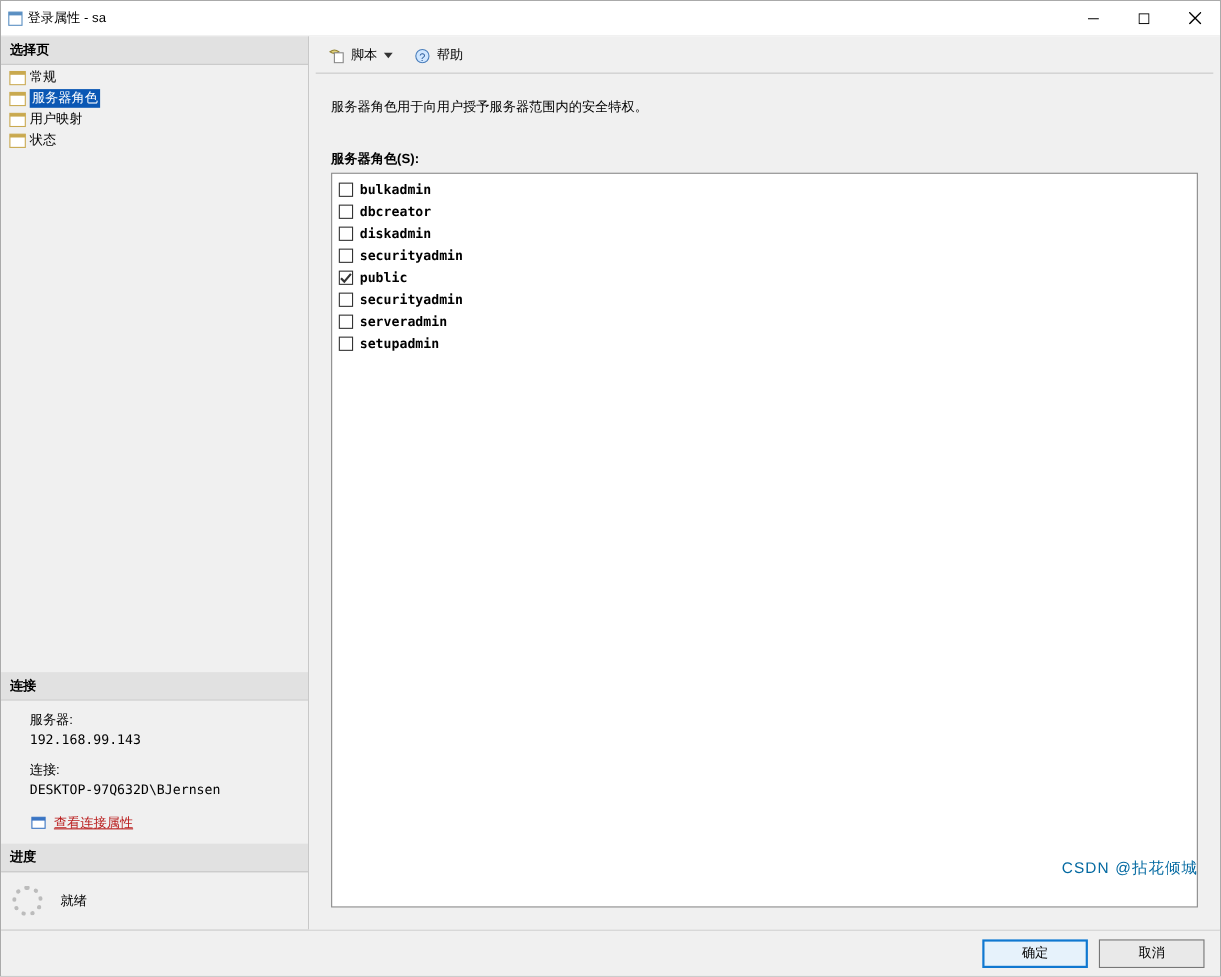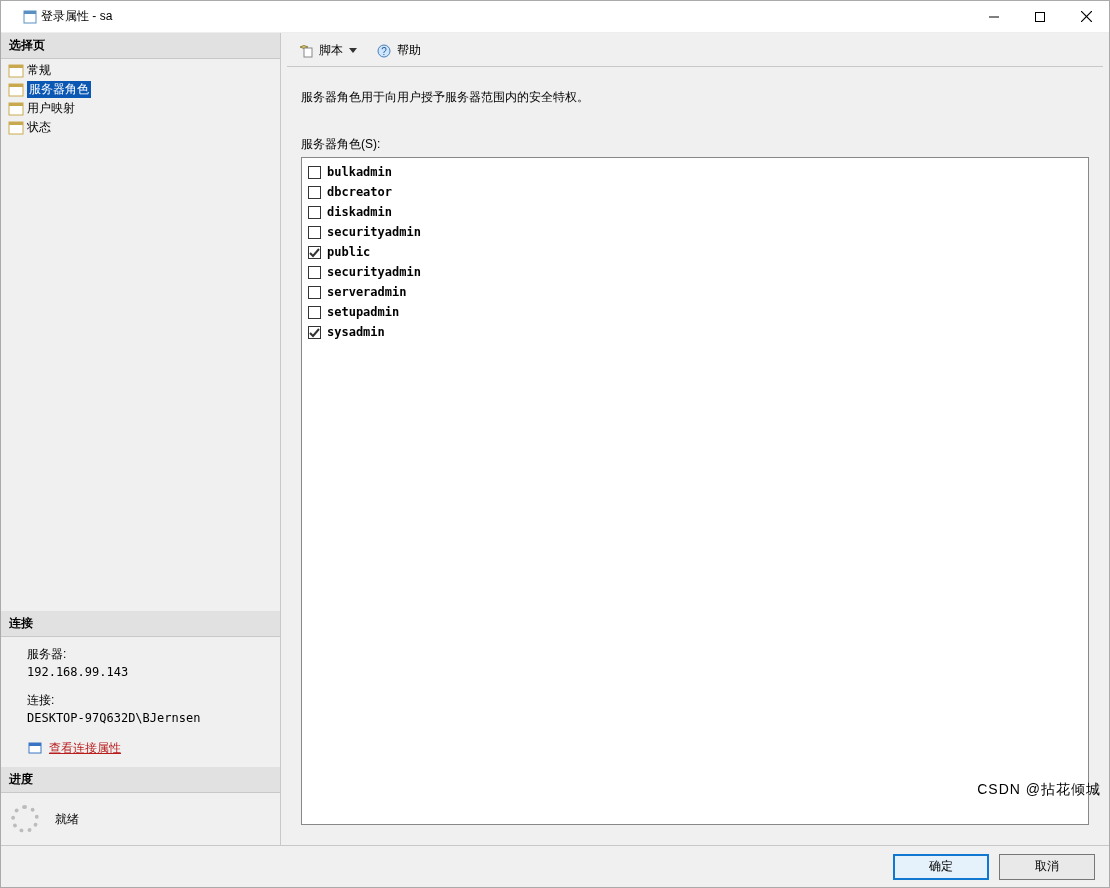--- a/index.html
+++ b/index.html
@@ -1,18 +1,18 @@
 <!DOCTYPE html>
 <html><head>
 <meta charset="utf-8">
 <style>
   * { box-sizing: border-box; }
   html, body { margin:0; padding:0; height:100%; font-family: "Microsoft YaHei", SimSun, Tahoma, sans-serif; font-size:12px; color:#000; background:#fff; }
   .window { width:1110px; height:888px; border:1px solid #aaa; display:flex; flex-direction:column; background:#fff; }
-  .titlebar { height:32px; display:flex; align-items:center; padding:0 0 0 22px; background:#fff; border-bottom:1px solid #eee; }
+  .titlebar { height:32px; display:flex; align-items:center; padding:0 0 0 6px; background:#fff; border-bottom:1px solid #eee; }
   .titlebar .title { flex:1; padding-left:4px; font-size:12px; }
   .titlebar .ctrls { display:flex; height:100%; }
   .titlebar .ctrl { width:46px; display:flex; align-items:center; justify-content:center; font-family:Arial, sans-serif; font-size:13px; color:#000; cursor:default; }
   .body { flex:1; display:flex; min-height:0; }
   .sidebar { width:280px; background:#f0f0f0; border-right:1px solid #c8c8c8; display:flex; flex-direction:column; }
   .sec-header { background:#e1e1e1; border-bottom:1px solid #c8c8c8; font-weight:bold; padding:4px 8px; }
   .page-list { padding:2px 0; }
   .page-item { display:flex; align-items:center; padding:1px 6px; cursor:default; }
   .page-item.selected .lbl { background:#0a57b4; color:#fff; padding:0 2px; }
   .page-item .icn { width:18px; height:16px; margin-right:2px; display:flex; align-items:center; justify-content:center; }
@@ -21,30 +21,30 @@
   .link { color:#b91c1c; text-decoration:underline; cursor:pointer; }
   .link-row { display:flex; align-items:center; margin-top:12px; }
   .progress-body { padding:12px 10px; display:flex; align-items:center; }
   .spinner { width:28px; height:28px; border:4px dotted #bcbcbc; border-radius:50%; margin-right:16px; }
   .content { flex:1; background:#f0f0f0; position:relative; padding:6px; display:flex; flex-direction:column; min-width:0; }
   .toolbar { height:28px; display:flex; align-items:center; padding:2px 6px 6px 6px; border-bottom:1px solid #c8c8c8; }
   .tool-btn { display:flex; align-items:center; padding:2px 4px; margin-right:4px; cursor:default; }
   .tool-btn .icn { width:18px; height:16px; margin-right:4px; display:flex; align-items:center; justify-content:center; }
   .drop { width:0; height:0; border-left:4px solid transparent; border-right:4px solid transparent; border-top:5px solid #333; margin:0 6px; }
   .desc { padding:22px 14px 6px 14px; }
-  .list-label { padding:24px 14px 2px 14px; }
+  .list-label { padding:24px 14px 2px 14px;font-weight:bold; }
   .list-box { flex:1; margin:2px 14px 14px 14px; border:1px solid #888; background:#fff; padding:4px; overflow:auto; font-family: "SimSun", "NSimSun", monospace; }
   .role-row { display:flex; align-items:center; height:20px; cursor:default;font-weight:bold; }
   .cb { width:13px; height:13px; border:1px solid #333; margin:0 6px 0 2px; display:flex; align-items:center; justify-content:center; background:#fff; }
   .cb.checked svg { display:block; }
   .cb svg { display:none; }
   .footer { height:42px; border-top:1px solid #c8c8c8; display:flex; align-items:center; justify-content:flex-end; padding:0 14px; background:#f0f0f0; }
   .btn { width:96px; height:26px; border:1px solid #777; background:#e9e9e9; display:flex; align-items:center; justify-content:center; margin-left:10px; cursor:default; font-size:12px; }
   .btn.primary { border:2px solid #1078d0; background:#e6f2fb; }
-  .watermark { position:absolute; right:8px; bottom:46px; color:#000000; font-size:14px; pointer-events:none; letter-spacing:1px; }
+  .watermark { position:absolute; right:20px; bottom:46px; color:#0369a1; font-size:14px; pointer-events:none; letter-spacing:1px; }
   
   svg { display:block; }
 </style>
 </head>
 <body>
 
 <div class="window">
 
   <div class="titlebar">
     <span class="icn">
@@ -203,28 +203,20 @@
           <span>securityadmin</span>
         </div>
         <div class="role-row">
           <span class="cb"></span>
           <span>serveradmin</span>
         </div>
         <div class="role-row">
           <span class="cb"></span>
           <span>setupadmin</span>
         </div>
-        <div class="role-row">
-          <span class="cb checked">
-              <svg width="11" height="11">
-                <polyline points="1,6 4,9 10,2" fill="none" stroke="#333" stroke-width="2"></polyline>
-              </svg>
-            </span>
-          <span>sysadmin</span>
-        </div>
       </div>
 
       <div class="watermark">CSDN @拈花倾城</div>
     </div>
   </div>
 
   <div class="footer">
     <div class="btn primary">
       <span>确定</span>
     </div>

